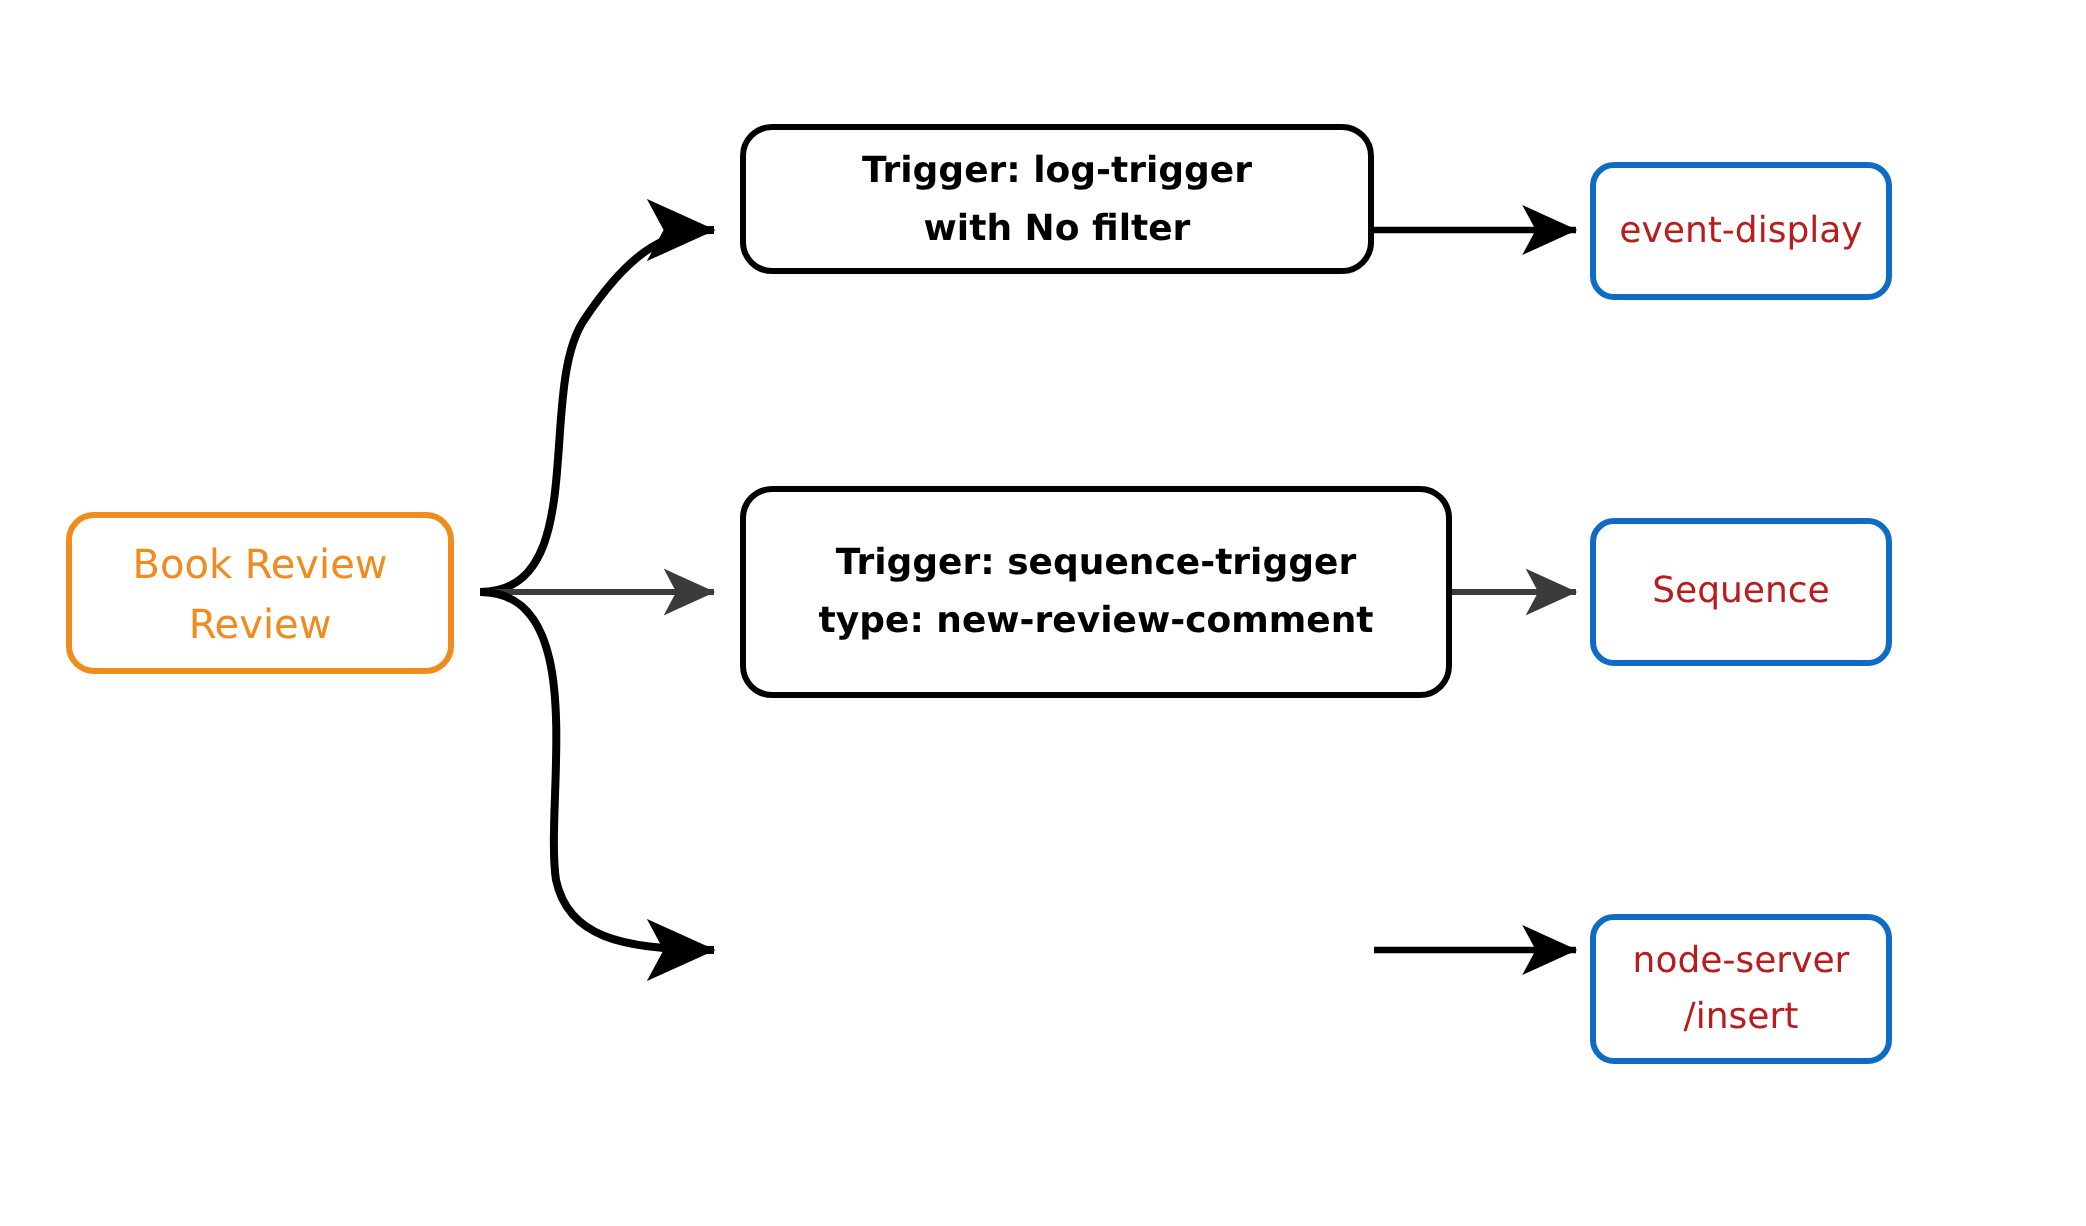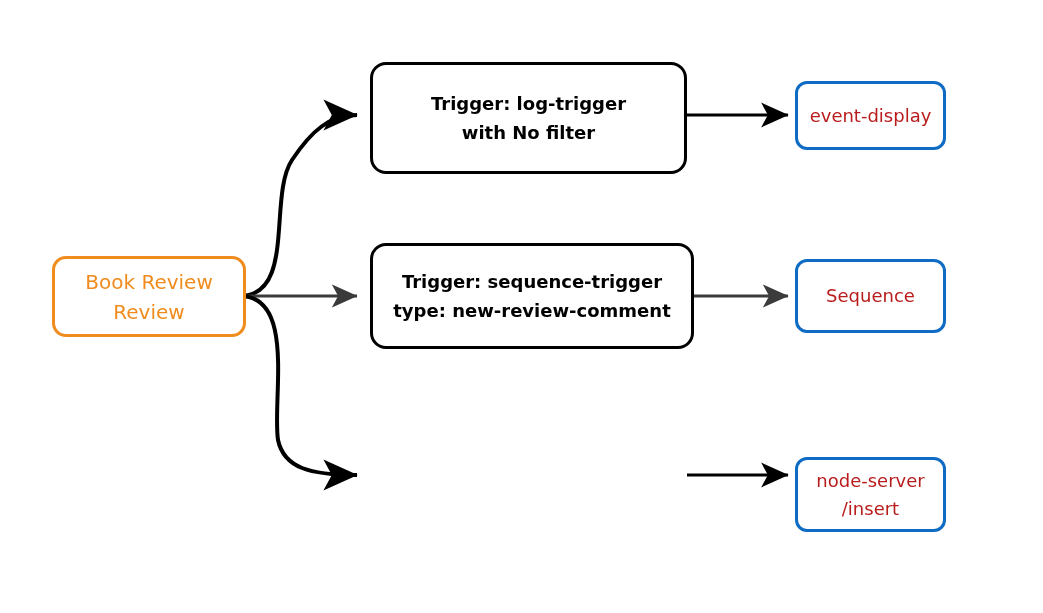--- a/index.html
+++ b/index.html
@@ -85,35 +85,35 @@
 
     <path d="M240,296 C296,296 272,400 278,440 C284,468 310,475 357,475" fill="none" stroke="#000000" stroke-width="4" marker-end="url(#arrowBlack)"></path>
 
     <path d="M687,115 L788,115" fill="none" stroke="#000000" stroke-width="3.2" marker-end="url(#arrowBlack)"></path>
 
     <path d="M687,296 L788,296" fill="none" stroke="#3b3b3b" stroke-width="3" marker-end="url(#arrowGray)"></path>
 
     <path d="M687,475 L788,475" fill="none" stroke="#000000" stroke-width="3.2" marker-end="url(#arrowBlack)"></path>
   </svg>
 
-  <div class="node node-broker" style="left:52px; top:256px; width:194px; height:81px;">
+  <div class="node node-broker" style="left:33px; top:256px; width:194px; height:81px;">
     <div class="line">Book Review</div>
     <div class="line">Review</div>
   </div>
 
-  <div class="node node-trigger" style="left:370px; top:62px; width:317px; height:112px;">
+  <div class="node node-trigger" style="left:370px; top:62px; width:317px; height:75px;">
     <div class="line">
       <span class="b">Trigger: log-trigger</span>
     </div>
     <div class="line">
       <span class="b"></span><span class="n">with No filter</span>
     </div>
   </div>
 
-  <div class="node node-trigger" style="left:370px; top:243px; width:324px; height:106px;">
+  <div class="node node-trigger" style="left:370px; top:243px; width:356px; height:106px;">
     <div class="line">
       <span class="b">Trigger: sequence-trigger</span>
     </div>
     <div class="line">
       <span class="b">type</span><span class="n">: new-review-comment</span>
     </div>
   </div>
 
 
   <div class="node node-sink" style="left:795px; top:81px; width:151px; height:69px;">

